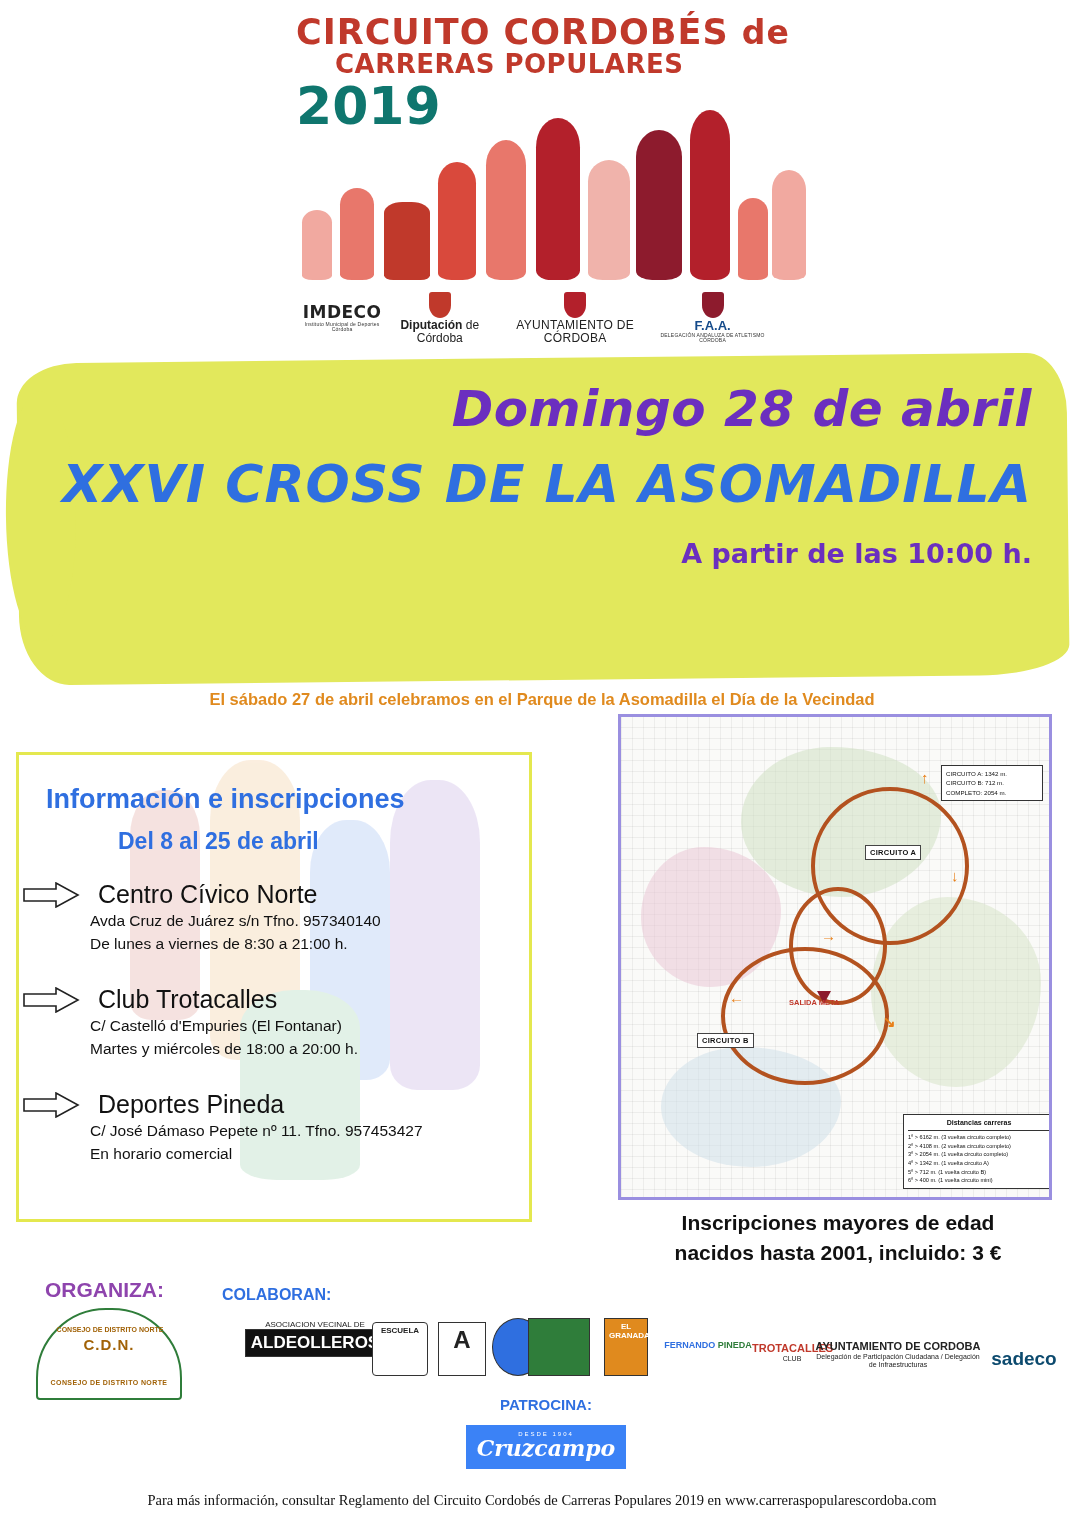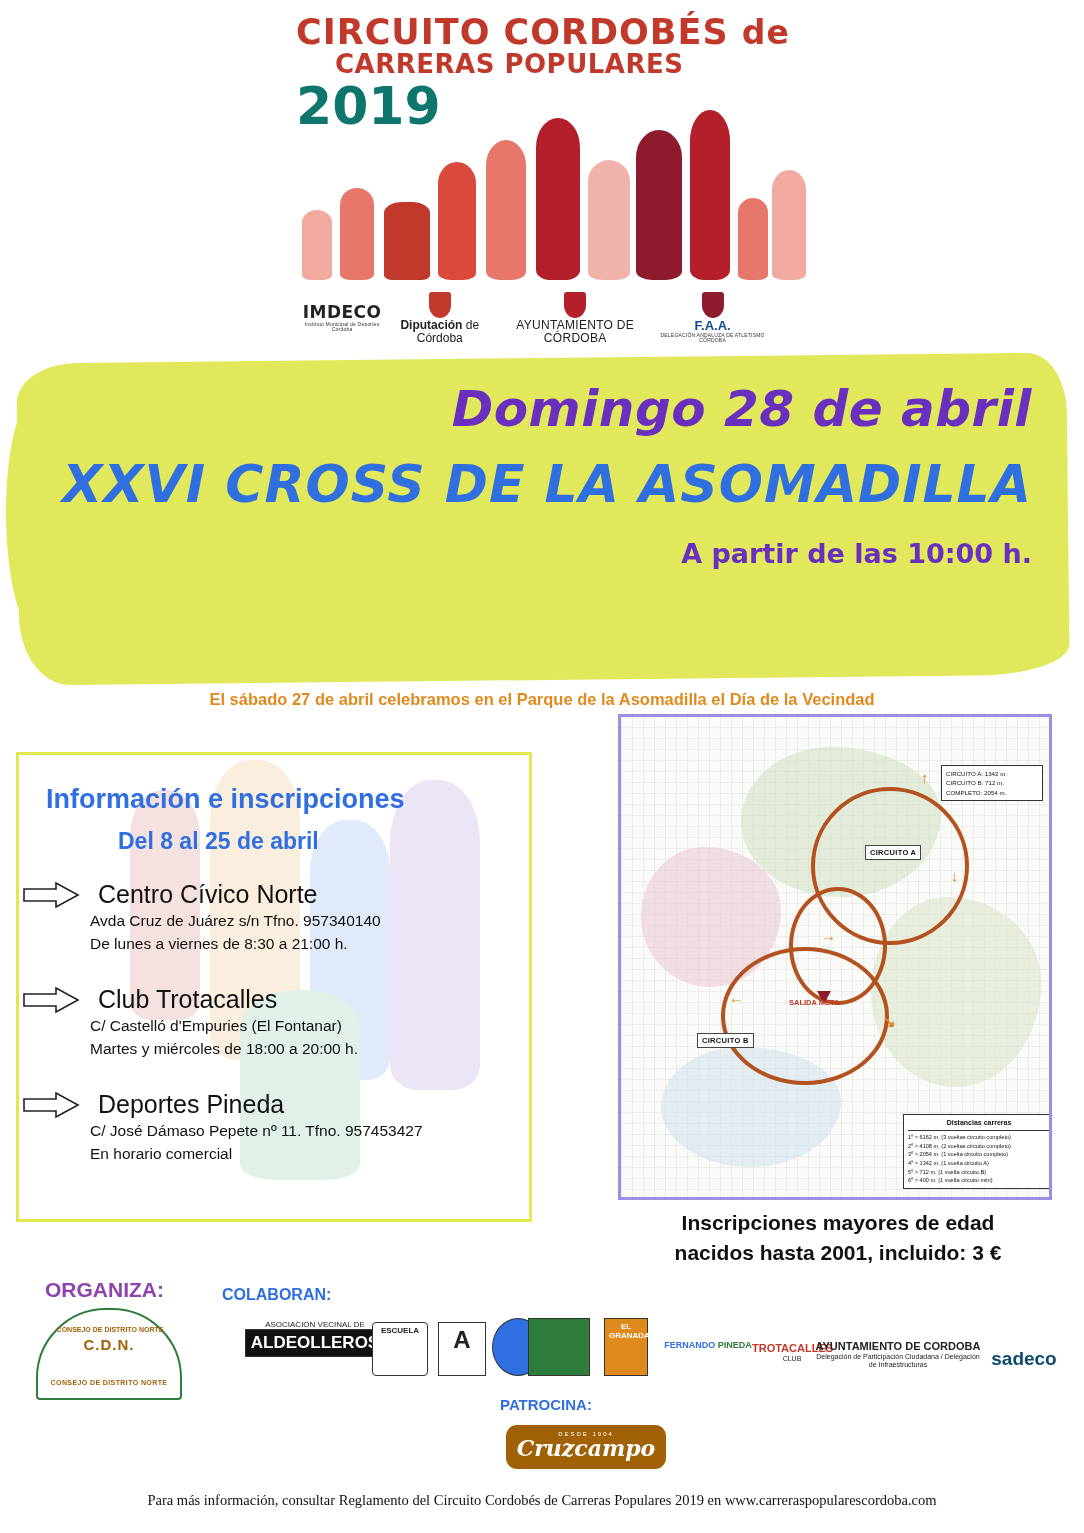--- a/index.html
+++ b/index.html
@@ -428,25 +428,24 @@
     background: #fff;
     font-weight: bold;
   }
 
   .cruzcampo {
     position: absolute;
     left: 466px;
     top: 1425px;
     width: 160px;
     height: 44px;
-    background: #a16207;
+    background: #3b82f6;
     color: #fff;
-    border-radius: 11px;
-    text-align: center;
-    margin-left: 40px;
+    border-radius: 0;
+    text-align: center;
   }
   .cz-small {
     font-size: 6px;
     letter-spacing: 2px;
     margin-top: 6px;
   }
   .cz-main {
     font-family: "DejaVu Serif", serif;
     font-style: italic;
     font-weight: bold;

